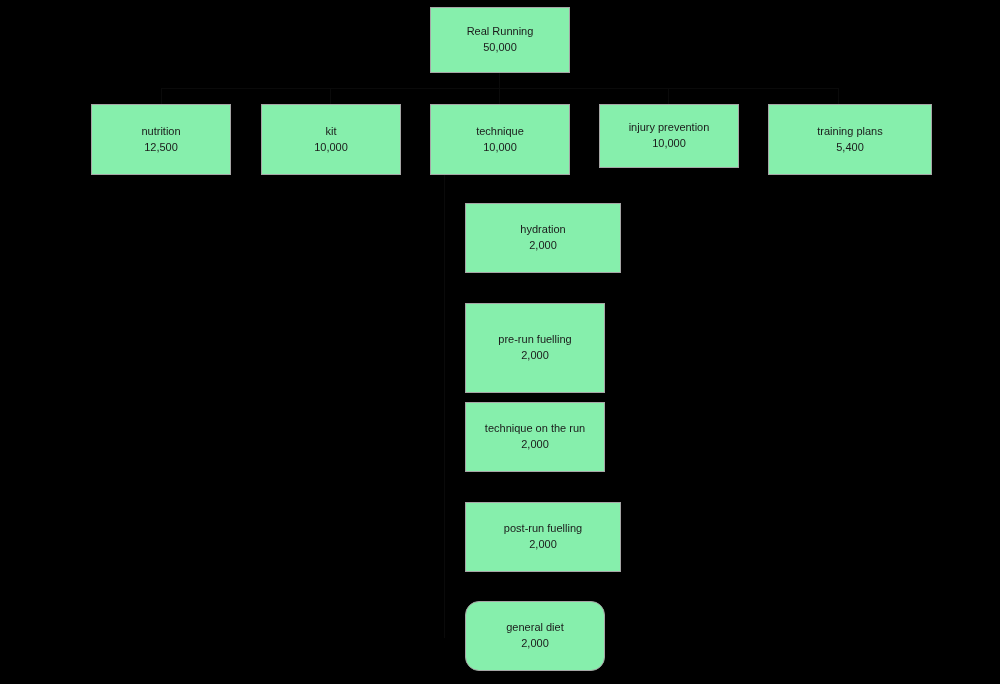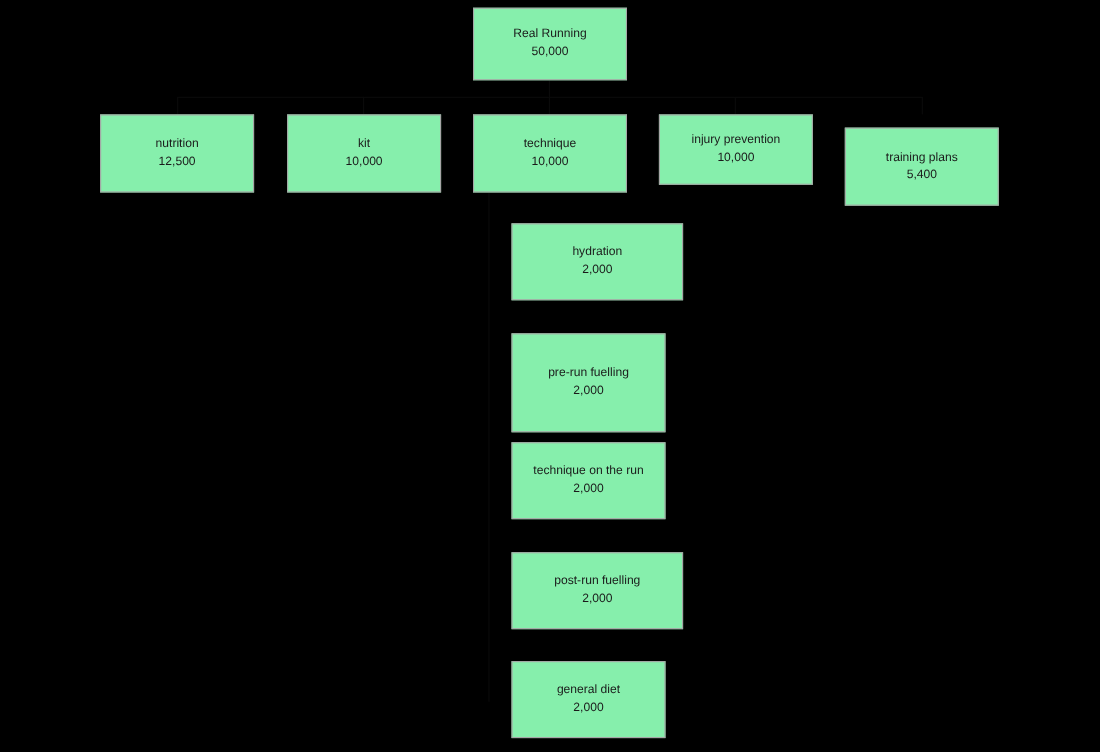--- a/index.html
+++ b/index.html
@@ -78,21 +78,21 @@
   <div class="node" style="left:430px; top:104px; width:140px; height:71px;">
     <span class="node-label">technique</span>
     <span class="node-value">10,000</span>
   </div>
 
   <div class="node" style="left:599px; top:104px; width:140px; height:64px;">
     <span class="node-label">injury prevention</span>
     <span class="node-value">10,000</span>
   </div>
 
-  <div class="node" style="left:768px; top:116px; width:140px; height:71px;">
+  <div class="node" style="left:768px; top:104px; width:164px; height:71px;">
     <span class="node-label">training plans</span>
     <span class="node-value">5,400</span>
   </div>
 
   <div class="node" style="left:465px; top:203px; width:156px; height:70px;justify-content:center;">
     <span class="node-label">hydration</span>
     <span class="node-value">2,000</span>
   </div>
 
   <div class="node" style="left:465px; top:303px; width:140px; height:90px;">
@@ -103,18 +103,18 @@
   <div class="node" style="left:465px; top:402px; width:140px; height:70px;">
     <span class="node-label">technique on the run</span>
     <span class="node-value">2,000</span>
   </div>
 
   <div class="node" style="left:465px; top:502px; width:156px; height:70px;">
     <span class="node-label">post-run fuelling</span>
     <span class="node-value">2,000</span>
   </div>
 
-  <div class="node" style="left:465px; top:601px; width:140px; height:70px;">
+  <div class="node" style="left:465px; top:601px; width:140px; height:70px;border-radius:14px;">
     <span class="node-label">general diet</span>
     <span class="node-value">2,000</span>
   </div>
 
 </div>
 
 </body></html>

